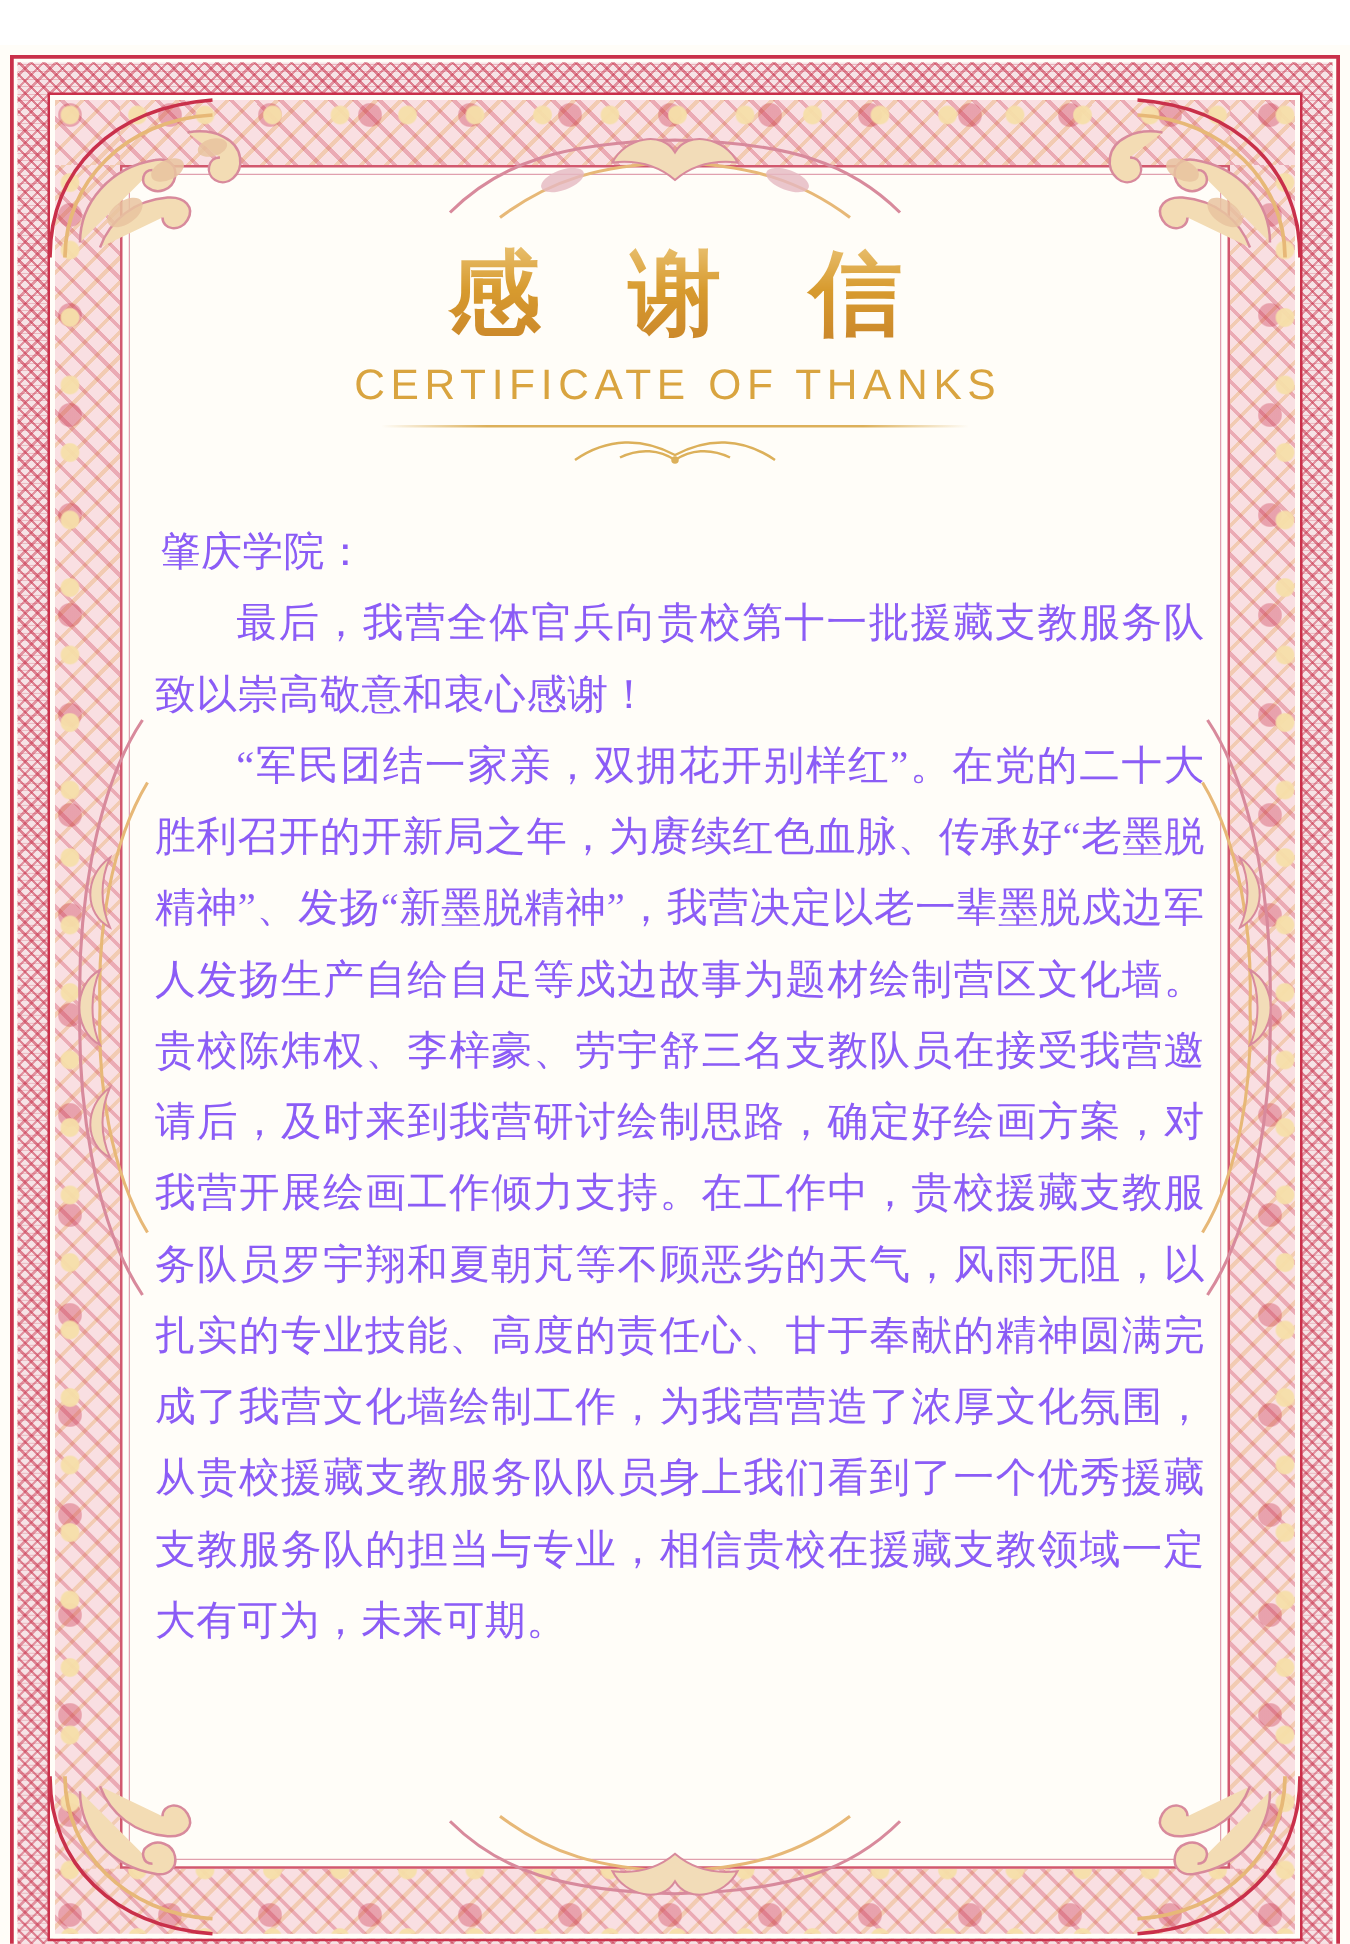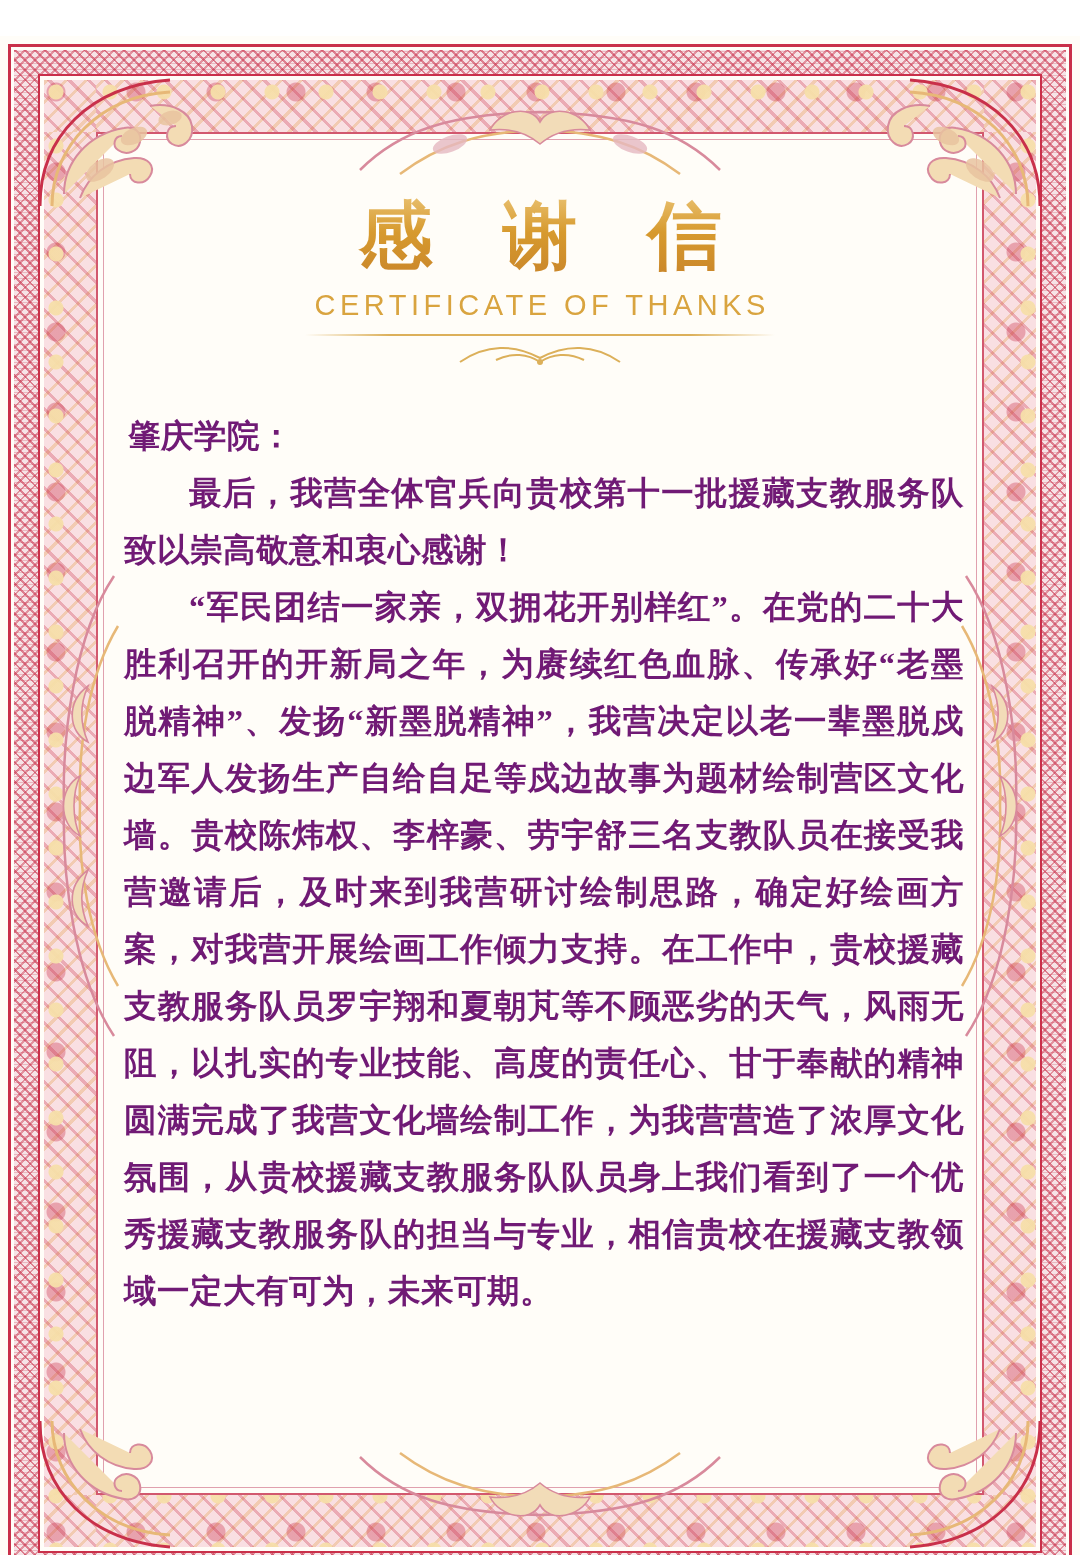--- a/index.html
+++ b/index.html
@@ -131,46 +131,45 @@
     background: linear-gradient(180deg, #e9c171 0%, #d79a2e 45%, #c9852a 100%);
     -webkit-background-clip: text;
     background-clip: text;
     -webkit-text-fill-color: transparent;
     line-height: 1.15;
     margin: 0;
   }
   .title-en {
     margin-top: 10px;
     font-family: "Liberation Sans", sans-serif;
-    font-size: 29px;
+    font-size: 34px;
     letter-spacing: 4.5px;
     color: #d9a43f;
     text-indent: 4.5px;
   }
   .title-rule {
     margin: 12px auto 0;
     width: 470px;
     height: 2px;
     background: linear-gradient(90deg, rgba(216,163,60,0) 0%, #dcb05a 18%, #dcb05a 82%, rgba(216,163,60,0) 100%);
   }
   .title-orn {
     margin: 4px auto 0;
     width: 200px;
     height: 34px;
   }
   .title-orn svg { width: 100%; height: 100%; display: block; }
 
   .letter {
     margin-top: 34px;
-    color: #701a75;
+    color: #8b5cf6;
     font-size: 32.5px;
     line-height: 57px;
     letter-spacing: 0.5px;
     font-family: "Liberation Serif", "DejaVu Serif", serif;
-    font-weight: bold;
   }
   .salutation {
     margin: 0 0 0 18px;
   }
   .para {
     margin: 0 6px 0 14px;
     text-indent: 2em;
     text-align: justify;
     text-justify: inter-ideograph;
   }

